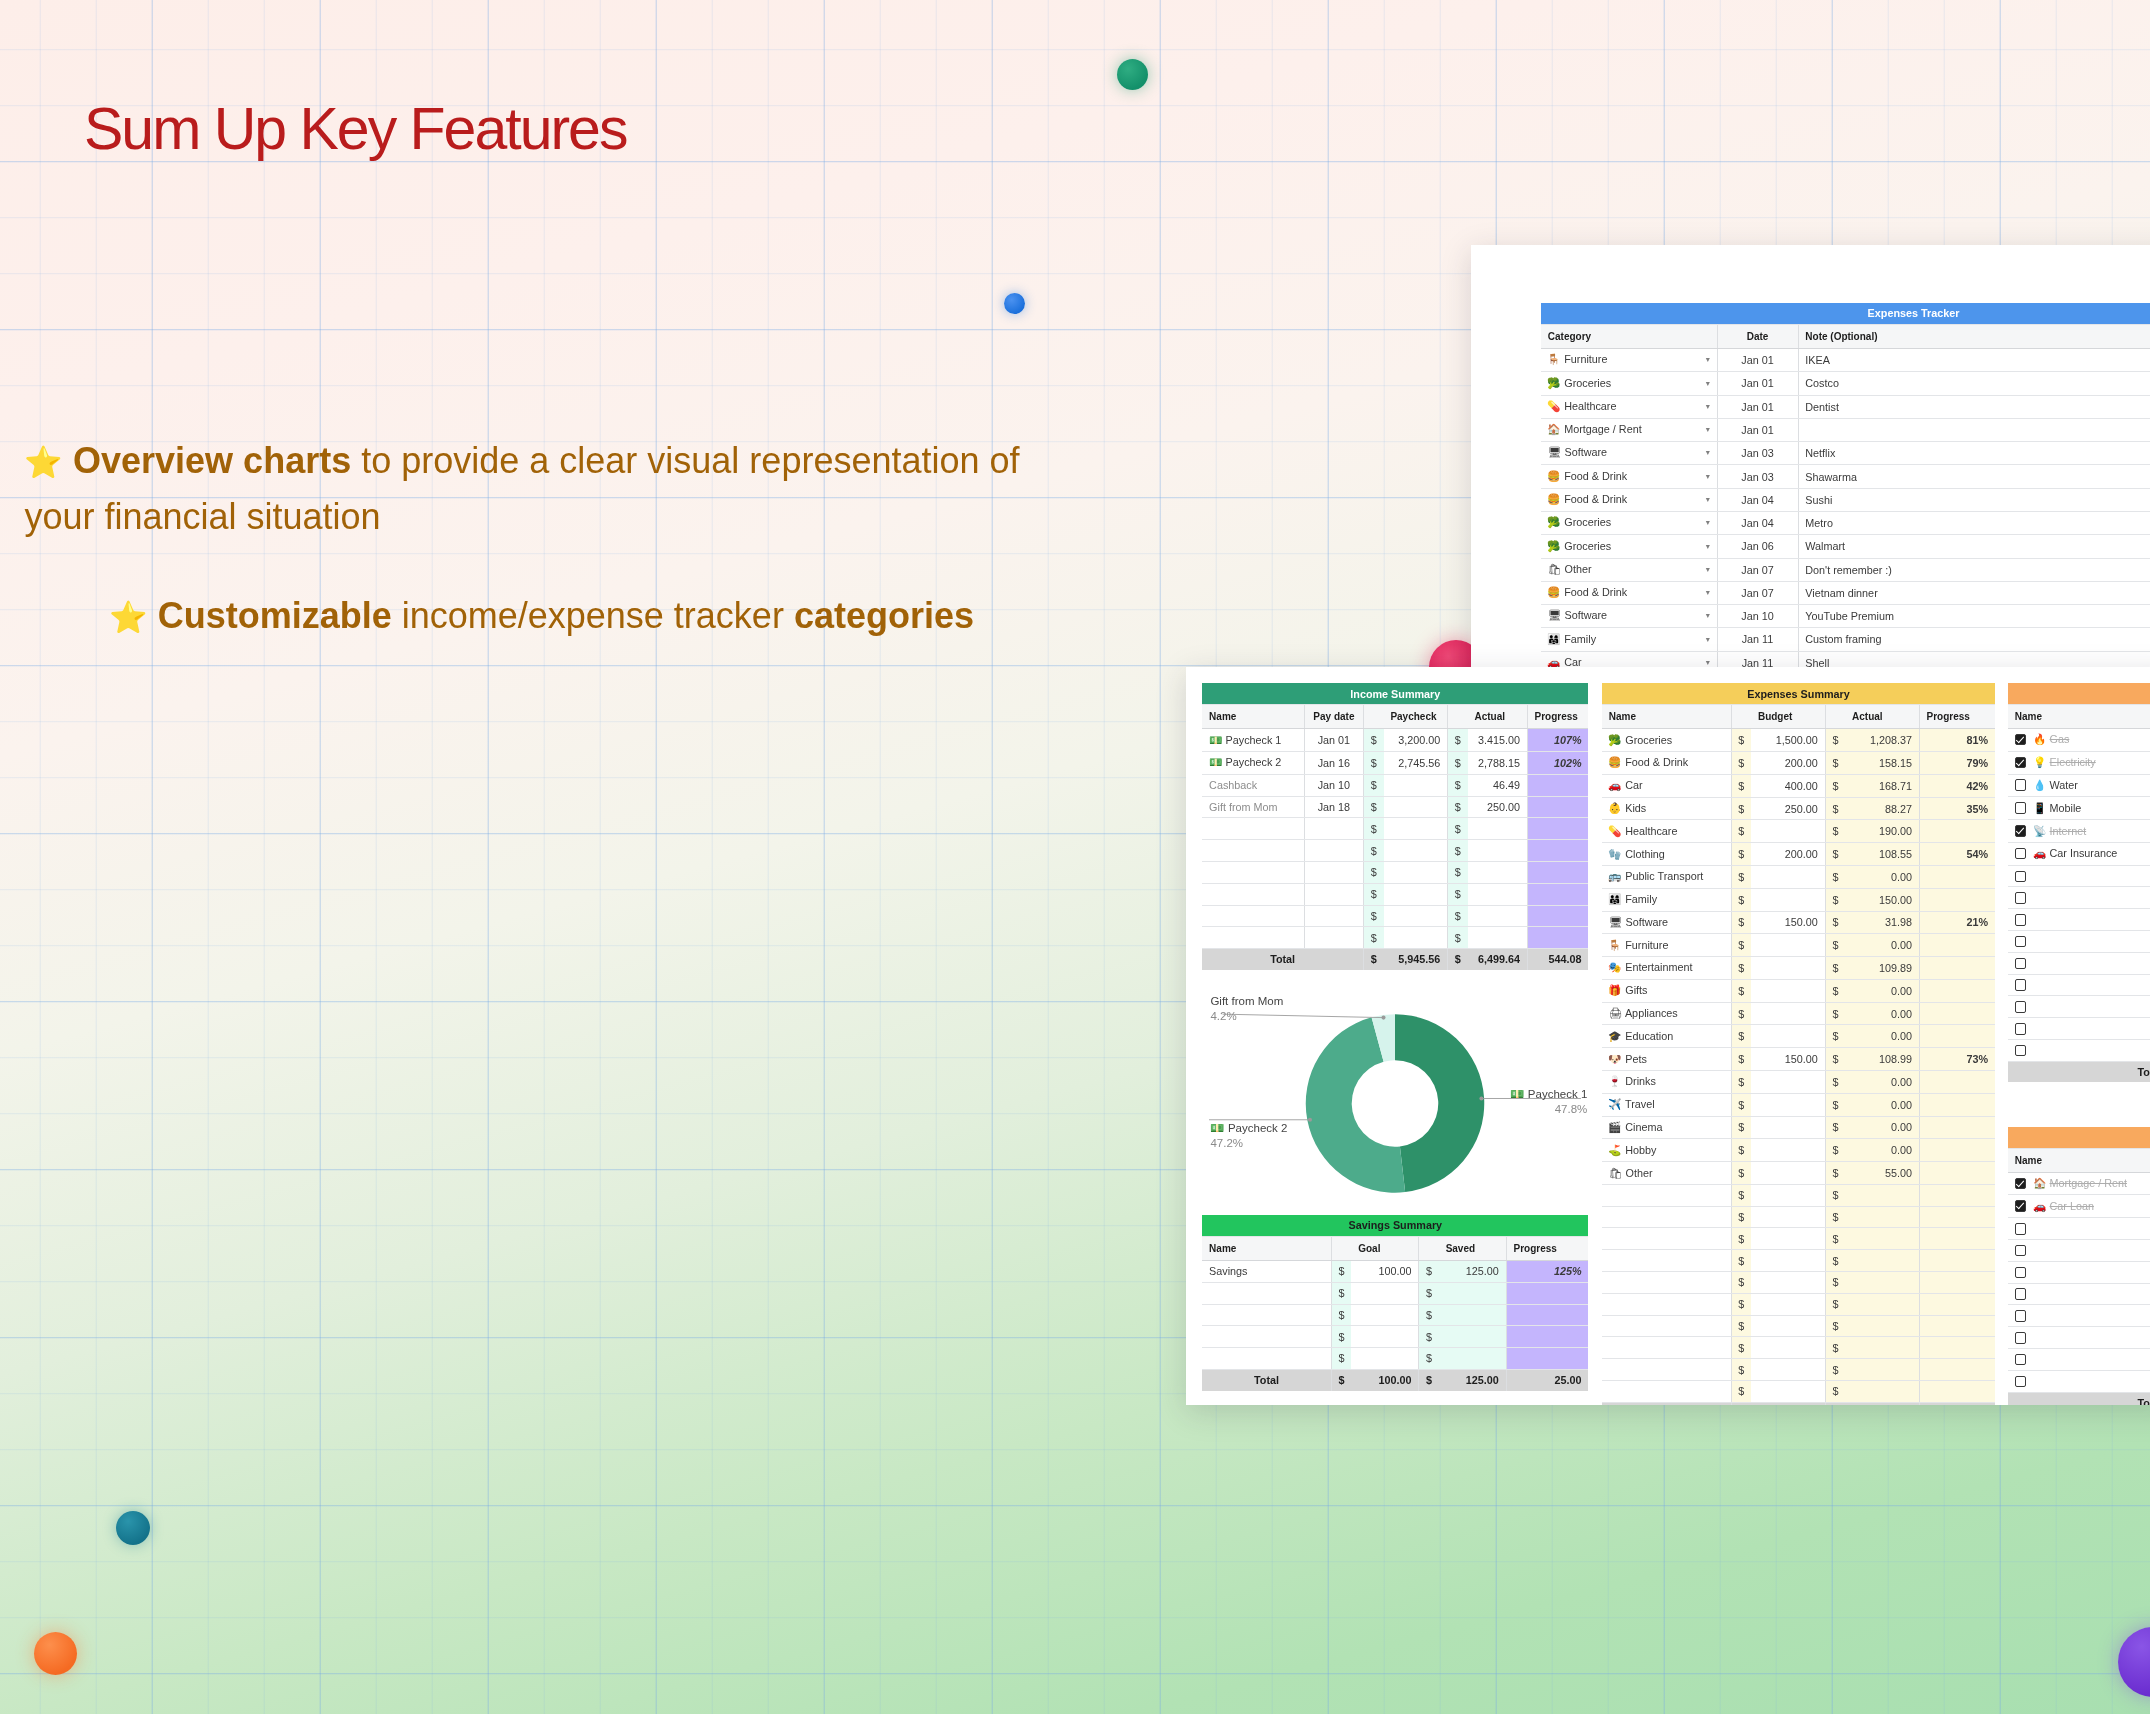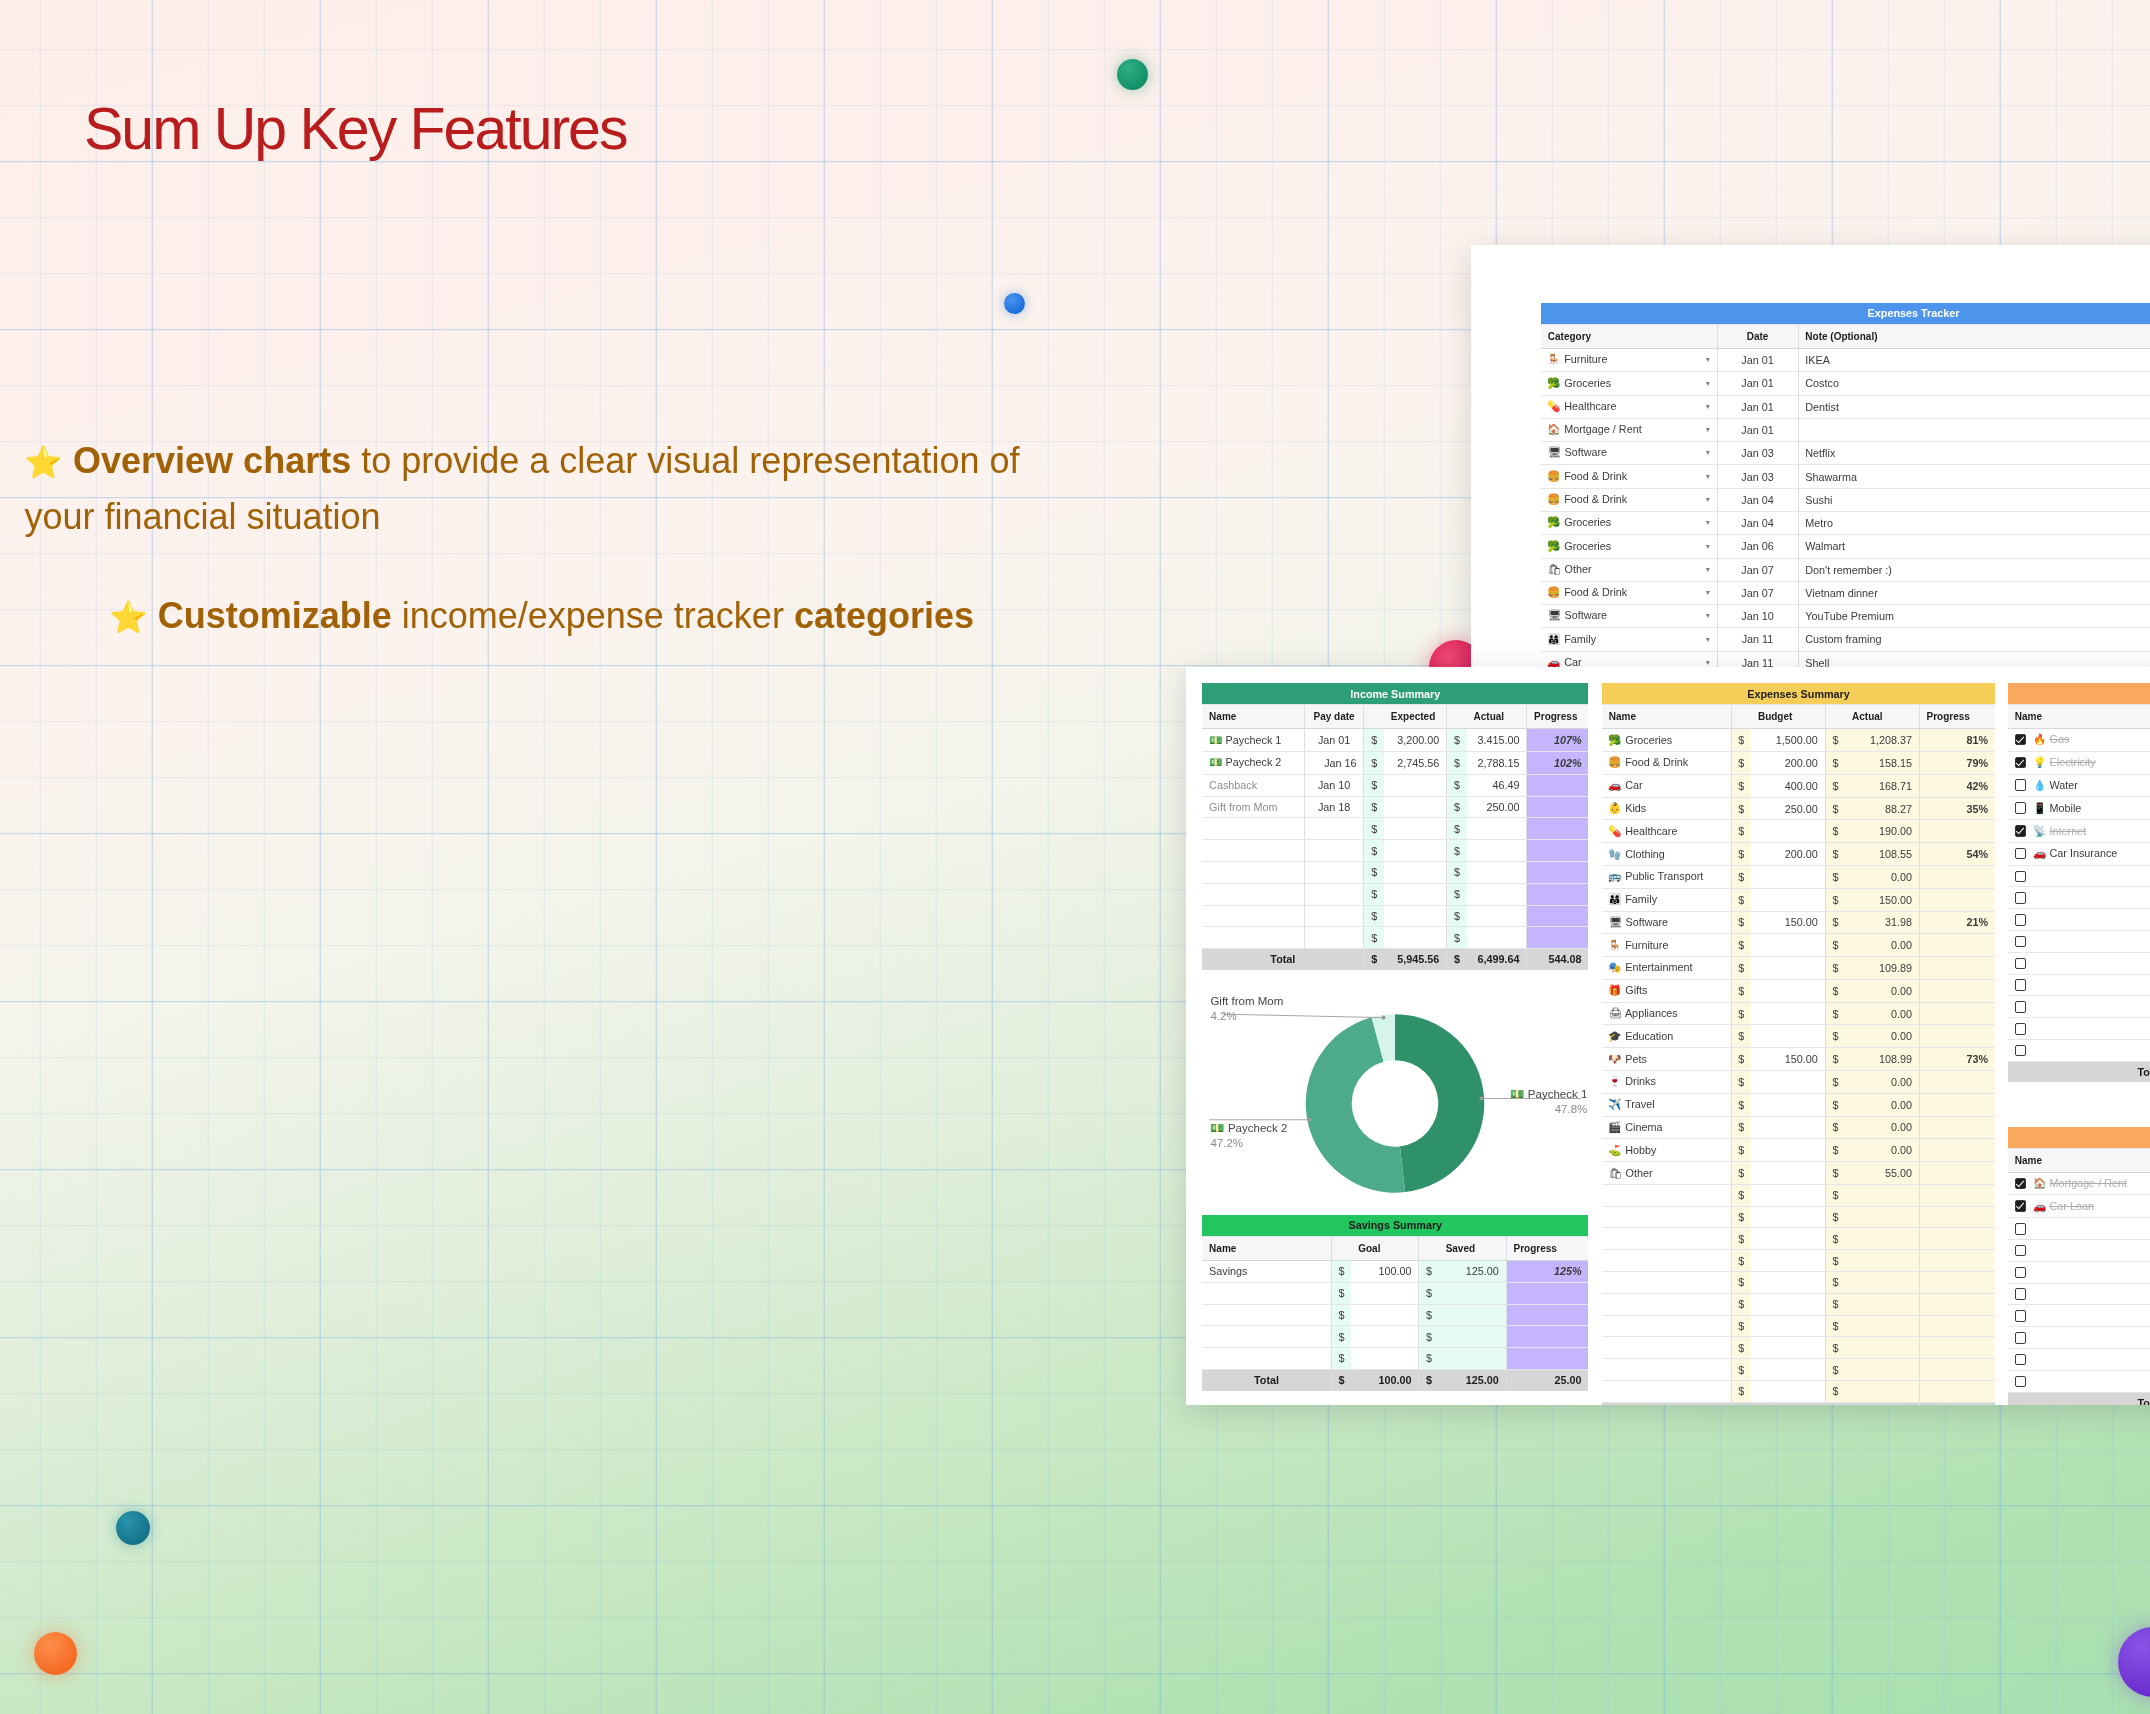--- a/index.html
+++ b/index.html
@@ -251,39 +251,39 @@
   <div class="sum-col" style="left:16.3px;top:16.3px;width:386px;">
     <table class="tbl">
       <tbody>
           <tr>
             <td id="inc-head" class="tbl-title" colspan="7">Income Summary</td>
           </tr>
       <tr id="inc-hdr-row">
             <th class="" style="width: 102px;">Name</th>
             <th class="b" style="text-align:center">Pay date</th>
             <th class="b cur"></th>
-            <th class="num">Expected</th>
+            <th class="num">Paycheck</th>
             <th class="b cur"></th>
             <th class="num">Actual</th>
             <th class="b num">Progress</th>
           </tr>
       </tbody>
         <tbody id="inc-body">
           <tr>
             <td><span>💵</span> Paycheck 1</td>
             <td class="b" style="text-align:center">Jan 01</td>
             <td class="b cur inc-cur">$</td>
             <td class="num">3,200.00</td>
             <td class="b cur inc-cur">$</td>
             <td class="num">3.415.00</td>
             <td class="b inc-prog bold">107%</td>
           </tr>
           <tr>
             <td><span>💵</span> Paycheck 2</td>
-            <td class="b" style="text-align:right">Jan 16</td>
+            <td class="b" style="text-align:center">Jan 16</td>
             <td class="b cur inc-cur">$</td>
             <td class="num">2,745.56</td>
             <td class="b cur inc-cur">$</td>
             <td class="num">2,788.15</td>
             <td class="b inc-prog bold">102%</td>
           </tr>
           <tr>
             <td><span class="muted">Cashback</span></td>
             <td class="b" style="text-align:center">Jan 10</td>
             <td class="b cur inc-cur">$</td>

